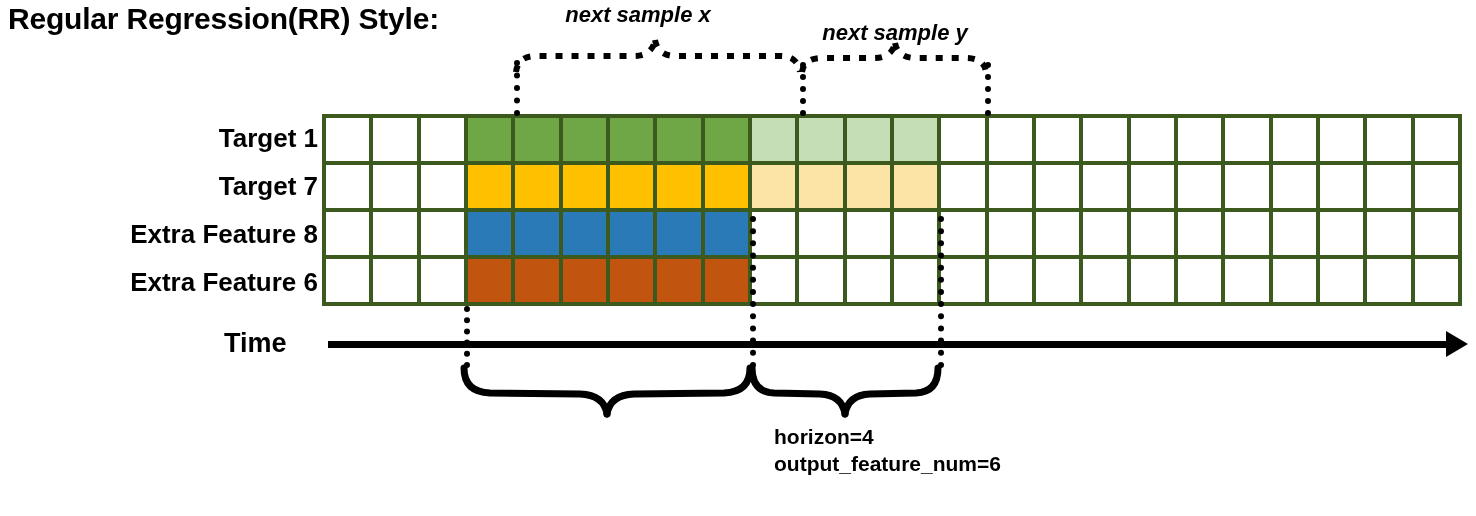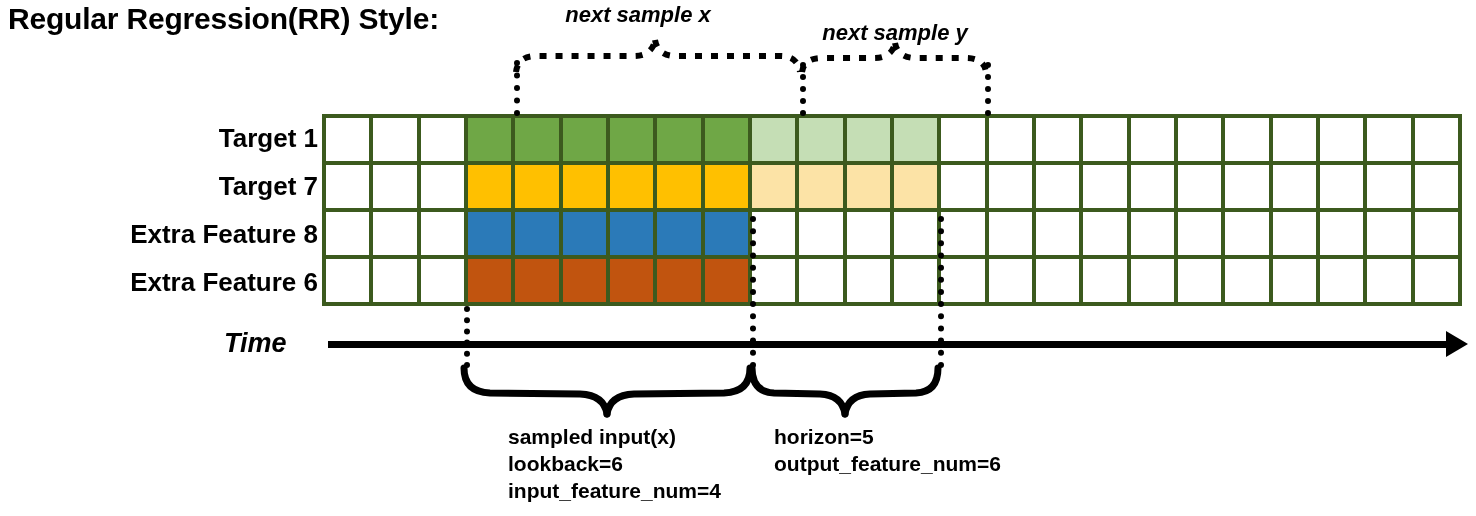--- a/index.html
+++ b/index.html
@@ -67,21 +67,20 @@
   }
 
   
   #time-label {
     position: absolute;
     left: 224px;
     top: 328px;
     font-size: 27px;
     font-weight: 700;
     color: #000000;
-    font-style: italic;
   }
   #time-axis-line {
     position: absolute;
     left: 328px;
     top: 341px;
     width: 1126px;
     height: 7px;
     background: #000000;
   }
   #time-axis-arrow {
@@ -268,23 +267,18 @@
       <path d="M 464 368 Q 464 392 490 393 L 580 394 Q 604 395 607 414"></path>
       <path d="M 607 414 Q 610 395 634 394 L 724 393 Q 750 392 750 368"></path>
       <path d="M 752 368 Q 752 392 774 393 L 820 394 Q 842 395 845 414"></path>
       <path d="M 845 414 Q 848 395 870 394 L 916 393 Q 938 392 938 368"></path>
     </g>
   </svg>
 
   <div class="top-caption" style="left:538px; top:2px;  width:200px;">next sample x</div>
   <div class="top-caption" style="left:795px; top:20px;  width:200px;">next sample y</div>
 
-  <div class="bottom-caption" style="left:508px; top:423px;">
-    <div>sampled input(x)</div>
-    <div>lookback=6</div>
-    <div>input_feature_num=4</div>
-  </div>
   <div class="bottom-caption" style="left:774px; top:423px;">
-    <div>horizon=5</div>
+    <div>horizon=4</div>
     <div>output_feature_num=6</div>
   </div>
 
 </div>
 
 </body></html>

